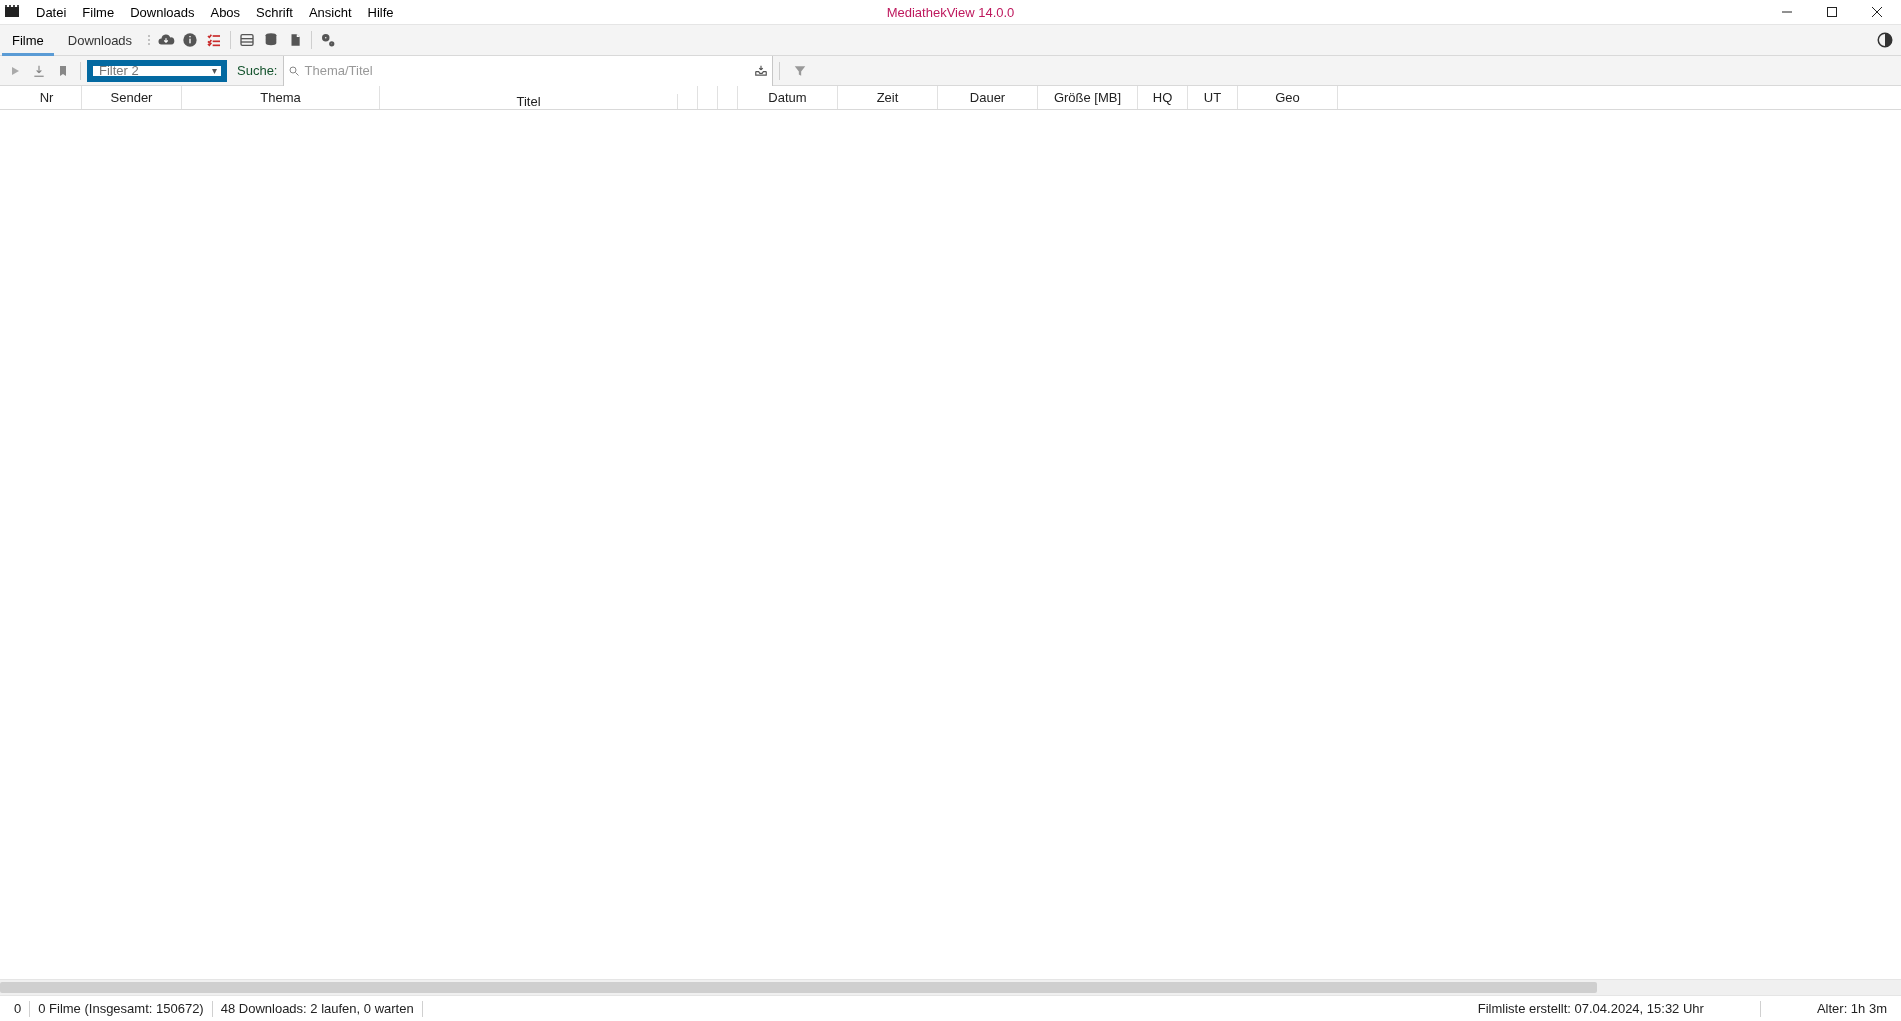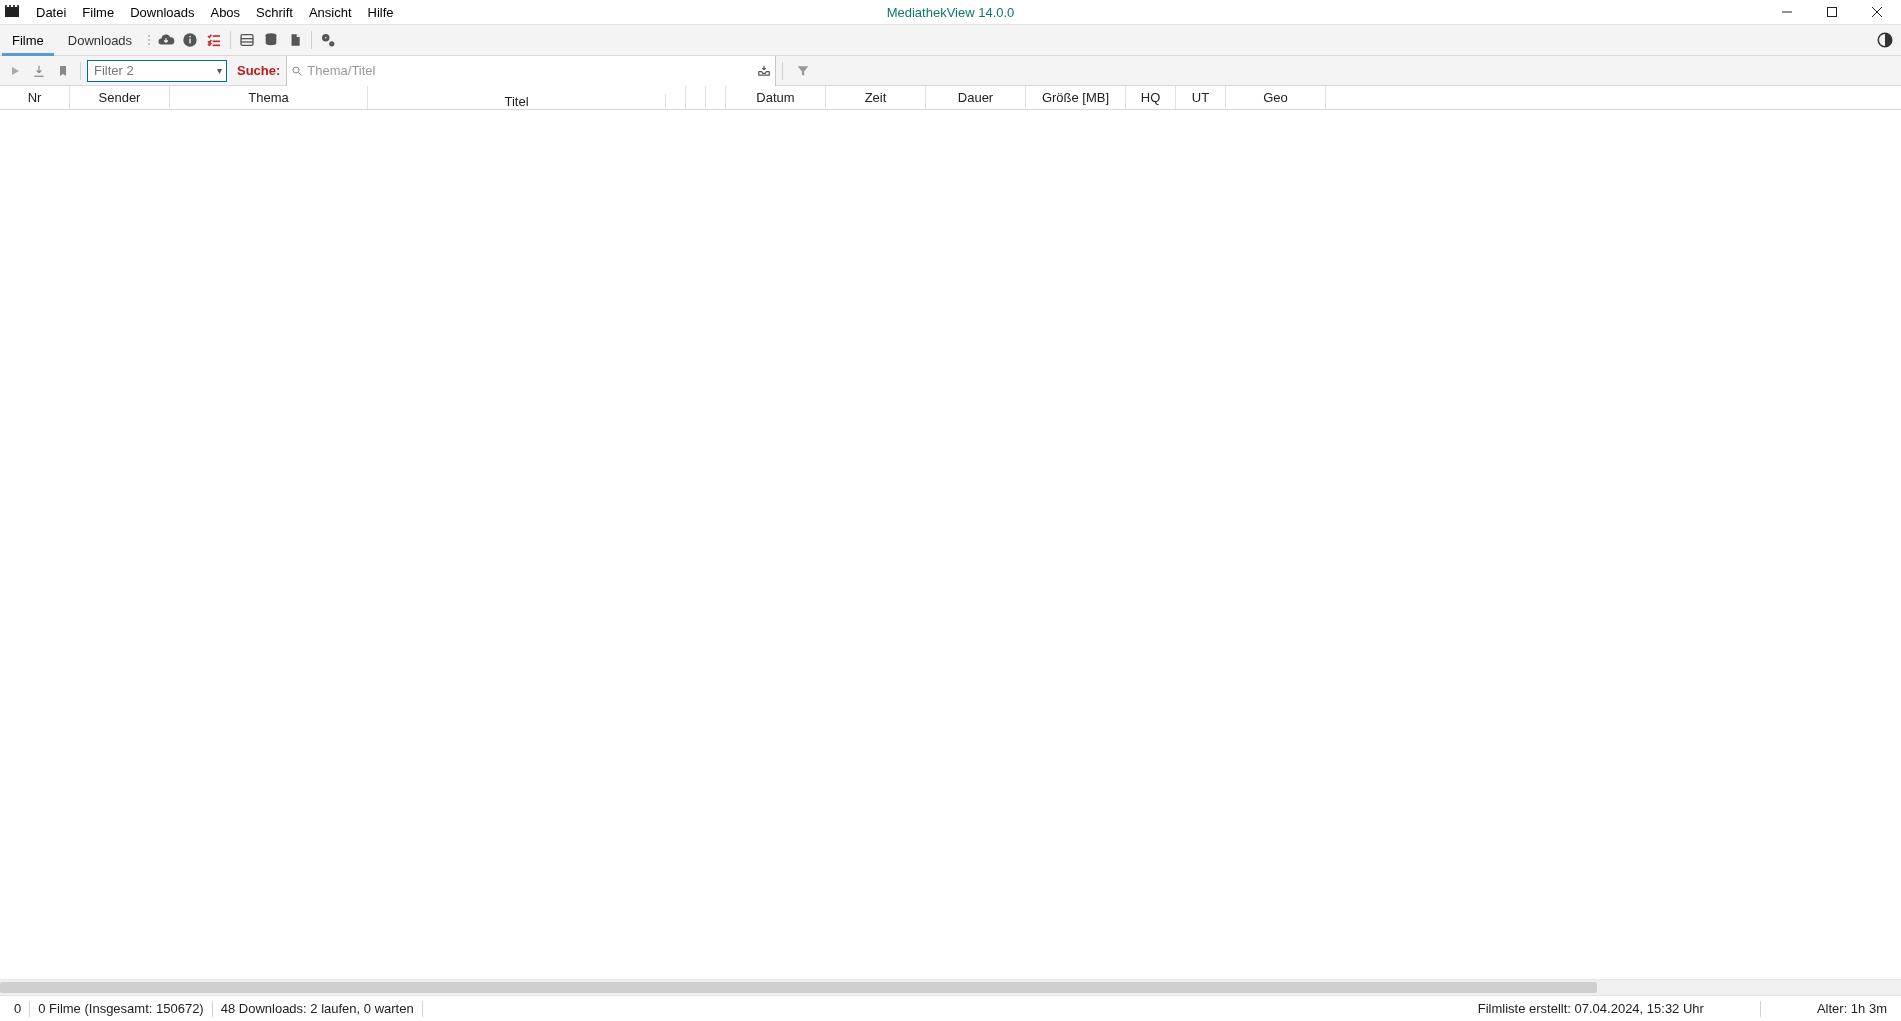--- a/index.html
+++ b/index.html
@@ -44,21 +44,21 @@
     }
     .menubar-item {
       padding: 2px 8px;
       cursor: default;
       color: #000;
     }
     .title {
       position: absolute;
       left: 50%;
       transform: translateX(-50%);
-      color: #0f766e;
+      color: #be185d;
     }
     .win-controls {
       margin-left: auto;
       display: flex;
       height: 100%;
     }
     .win-btn {
       width: 45px;
       display: flex;
       align-items: center;
@@ -138,38 +138,37 @@
       display: flex; align-items: center; justify-content: center;
       color: #888;
     }
     .sr-sep {
       width: 1px; height: 18px; background: #cfcfcf; margin: 0 4px;
     }
     .filter-select {
       position: relative;
       width: 140px;
       height: 22px;
-      border: 1px solid #0369a1;
+      border: 6px solid #0369a1;
       background: #fff;
       display: flex;
       align-items: center;
       padding: 0 18px 0 6px;
       color: #777;
     }
     .filter-select .chev {
       position: absolute;
       right: 4px;
       color: #555;
       font-size: 10px;
     }
     .search-label {
       margin-left: 8px;
       margin-right: 4px;
-      color: #b91c1c;
-      font-weight: bold;
+      color: #14532d;
     }
     .search-wrap {
       flex: 0 0 490px;
       height: 22px;
       border: 1px solid #c7c7c7;
       background: #fff;
       display: flex;
       align-items: center;
       padding: 17px 4px;
       gap: 4px;
@@ -190,20 +189,21 @@
       color: #888;
       margin-left: 2px;
     }
 
     
     .table-header {
       display: flex;
       height: 24px;
       border-bottom: 1px solid #d9d9d9;
       background: #ffffff;
+      padding-left: 12px;
     }
     .th {
       border-right: 1px solid #e1e1e1;
       display: flex;
       align-items: center;
       justify-content: center;
       color: #222;
       overflow: hidden;
       white-space: nowrap;
     }

